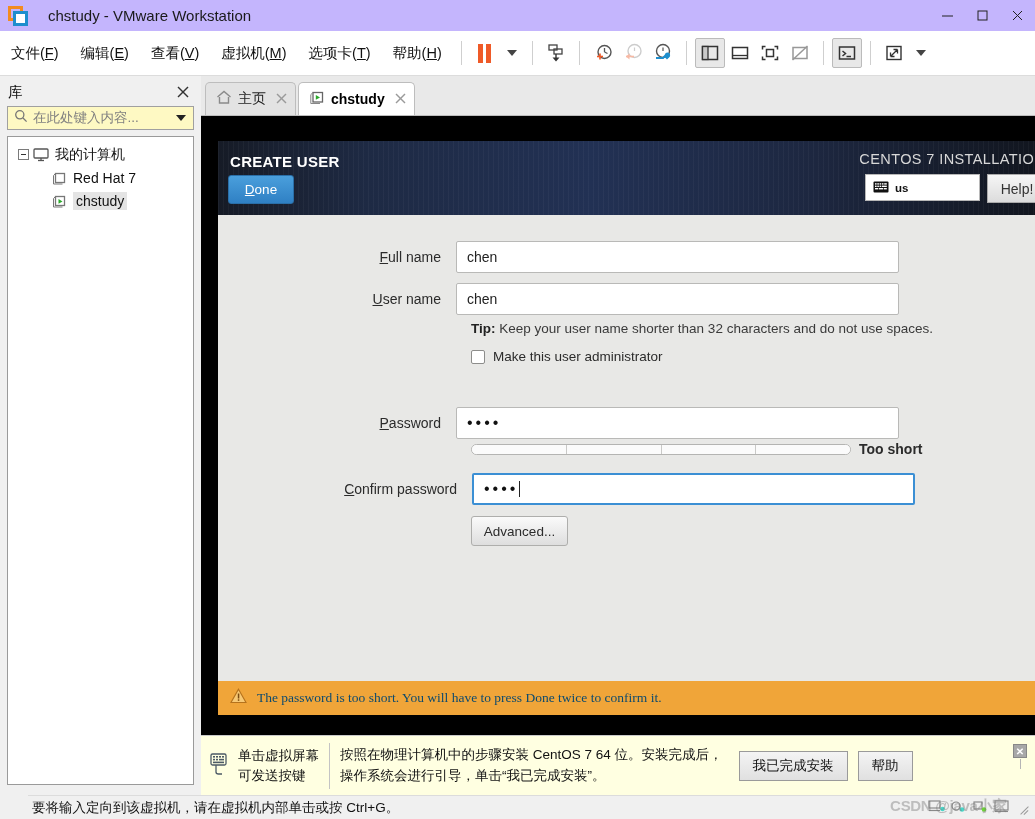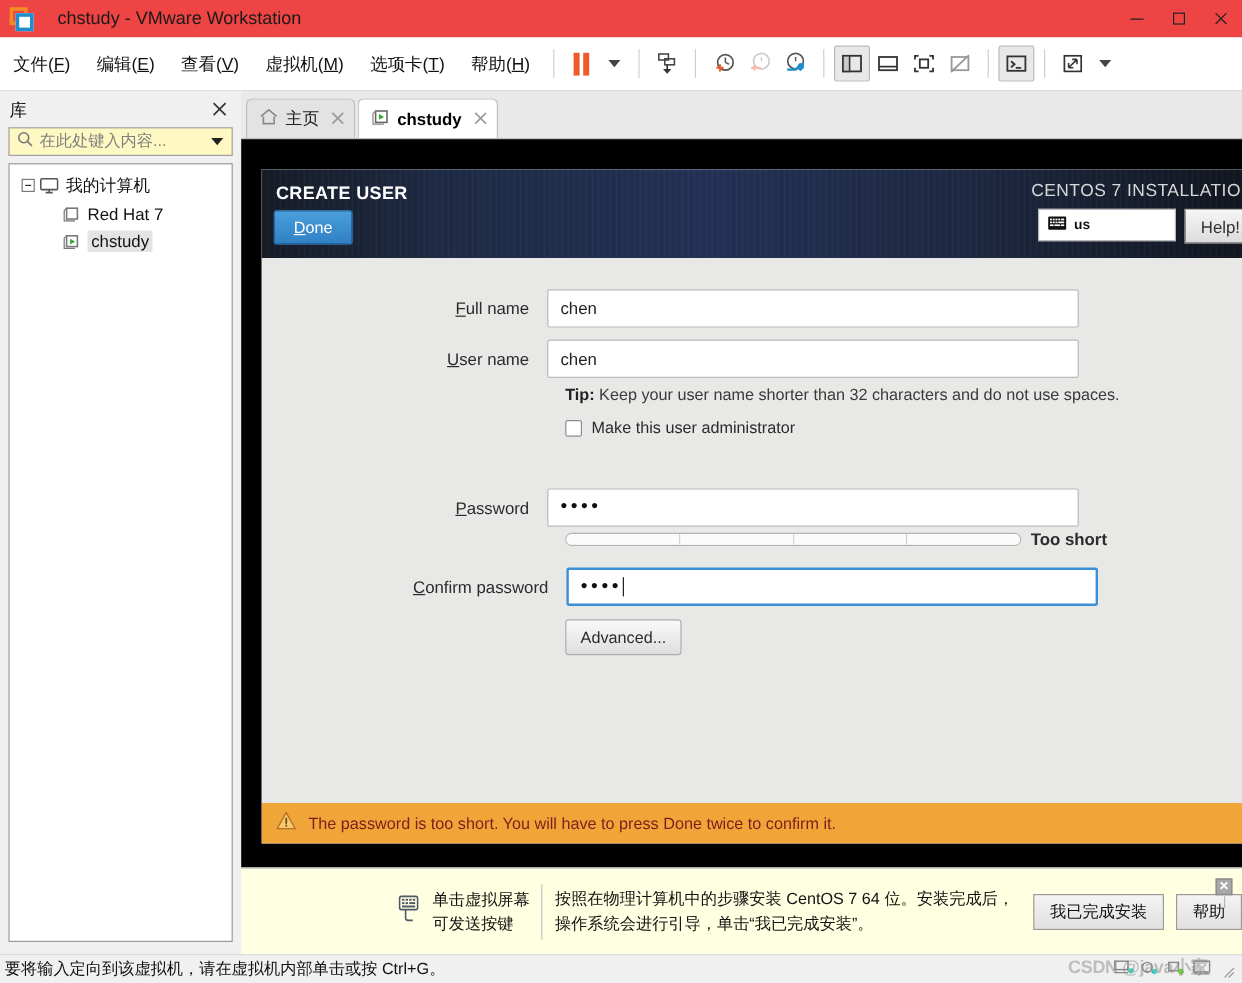--- a/index.html
+++ b/index.html
@@ -5,21 +5,21 @@
   * { box-sizing: border-box; margin: 0; padding: 0; }
   html, body {
     width: 1035px; height: 819px;
     font-family: "Liberation Sans", sans-serif;
     background: #f0f0f0;
     overflow: hidden;
   }
 
   
   .titlebar {
-    height: 31px; background: #ef4444;
+    height: 31px; background: #c4b5fd;
     display: flex; align-items: center;
     position: relative;
   }
   .vmw-logo { margin-left: 8px; width: 20px; height: 20px; position: relative; }
   .vmw-logo .sq-o {
     position: absolute; left: 0; top: 0; width: 15px; height: 15px;
     border: 3px solid #f28b20;
   }
   .vmw-logo .sq-b {
     position: absolute; left: 5px; top: 5px; width: 15px; height: 15px;
@@ -240,26 +240,26 @@
     background: linear-gradient(to bottom, #fafafa, #dedede);
     border: 1px solid #aeaeac; border-radius: 3px;
     font-size: 13.5px; color: #2b2b2b;
     display: flex; align-items: center; justify-content: center;
   }
 
   .warnbar {
     flex: none; height: 34px; background: #f0a539;
     display: flex; align-items: center; gap: 10px; padding-left: 12px;
   }
-  .warnbar .msg { font-size: 13.5px; color: #7f1d1d; white-space: nowrap; }
+  .warnbar .msg { font-size: 13.5px; color: #0c4a6e; white-space: nowrap; font-family: Liberation Serif, serif; }
 
   
   .notifybar {
-    height: 72px; background: #ffffe1; border-top: 1px solid #c9c9c9;
-    display: flex; align-items: center; position: relative; padding-left: 8px; justify-content: flex-end;
+    height: 60px; background: #ffffe1; border-top: 1px solid #c9c9c9;
+    display: flex; align-items: center; position: relative; padding-left: 8px;
   }
   .nb-left { display: flex; align-items: center; gap: 9px; }
   .nb-hint { font-size: 13.5px; color: #111; line-height: 1.45; white-space: nowrap; }
   .nb-div { width: 1px; height: 46px; background: #c4c4c4; margin: 0 10px; }
   .nb-body { font-size: 13.5px; color: #111; line-height: 1.5; white-space: nowrap; }
   .nb-btns { display: flex; gap: 10px; margin-left: 16px; }
   .nb-btn {
     height: 30px; padding: 0 13px; font-size: 13.5px; color: #111;
     background: linear-gradient(to bottom, #f4f4f4, #e0e0e0);
     border: 1px solid #9a9a9a; display: flex; align-items: center;
@@ -272,21 +272,21 @@
     border: 1px solid #888;
   }
   .nb-close-stem {
     position: absolute; right: 14px; top: 23px; width: 1px; height: 10px;
     background: #b5b5b5;
   }
 
   
   .statusbar {
     height: 24px; background: #f0f0f0; border-top: 1px solid #dcdcdc;
-    display: flex; align-items: center; position: relative;
+    display: flex; align-items: center; position: relative; margin-left: 28px;
   }
   .sb-text { font-size: 13.5px; color: #111; padding-left: 4px; white-space: nowrap; }
   .sb-right {
     position: absolute; right: 4px; top: 0; height: 24px;
     display: flex; align-items: center; gap: 5px;
   }
   .sb-grip {
     width: 12px; height: 12px; position: relative; margin-left: 3px;
   }
   .sb-grip::before, .sb-grip::after {

